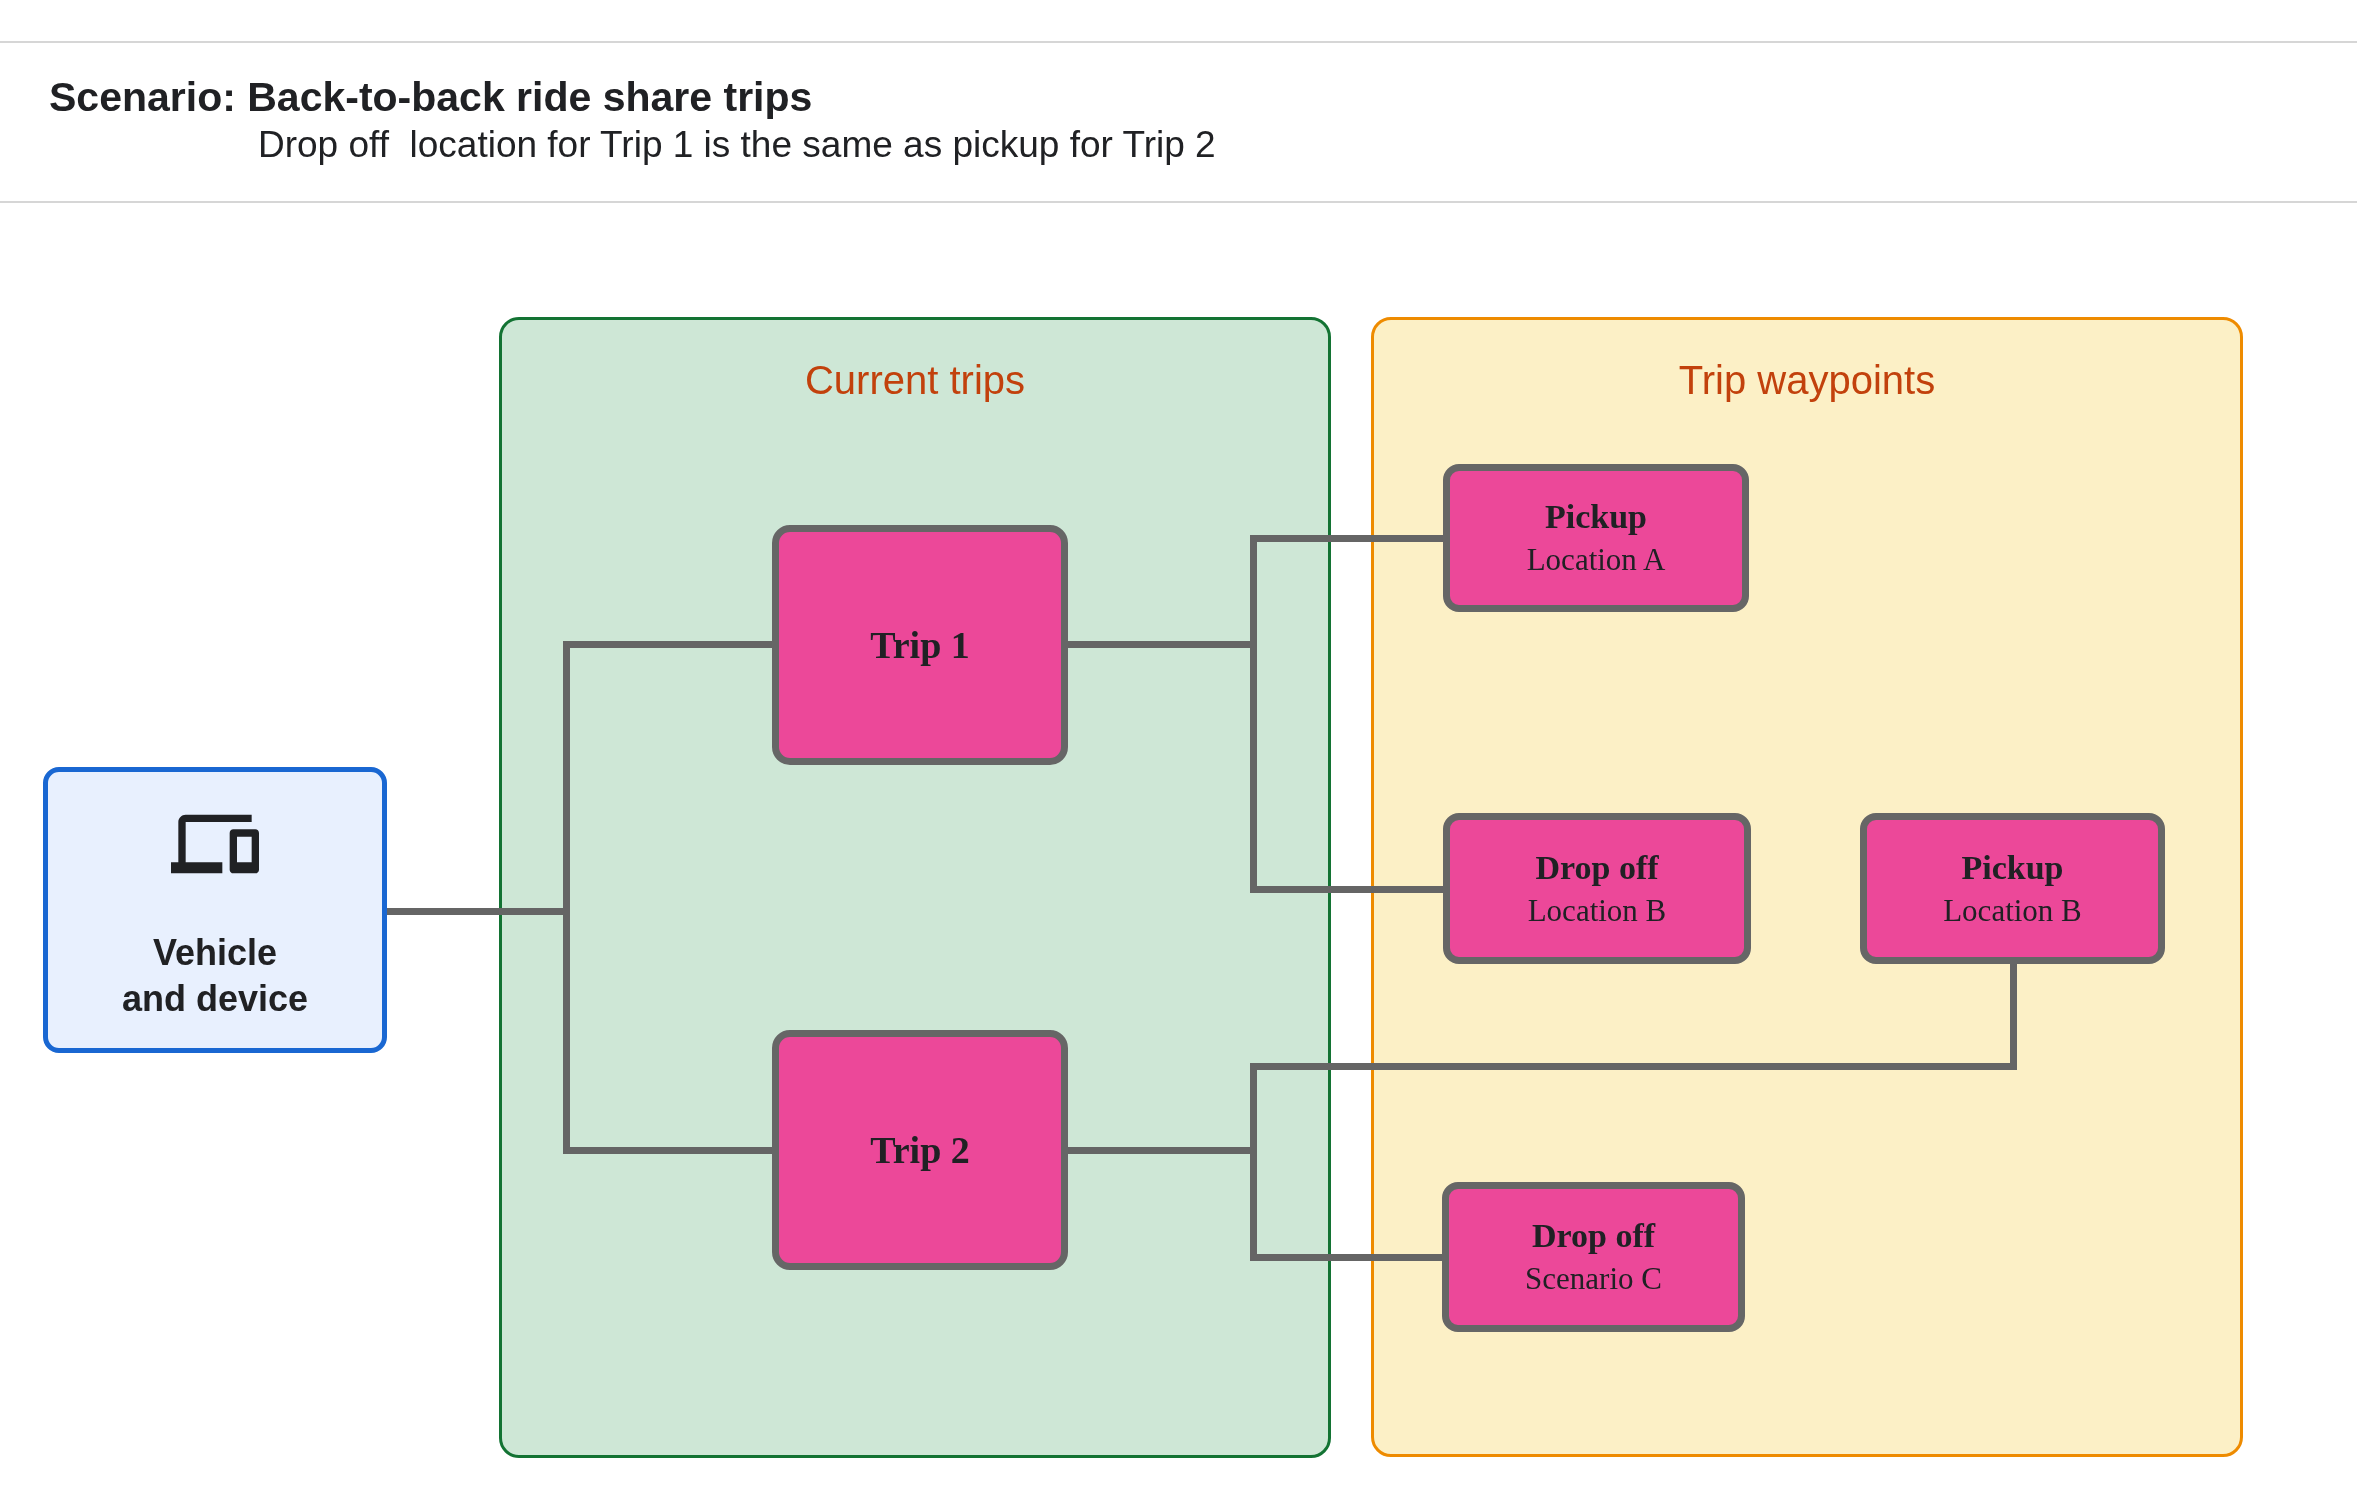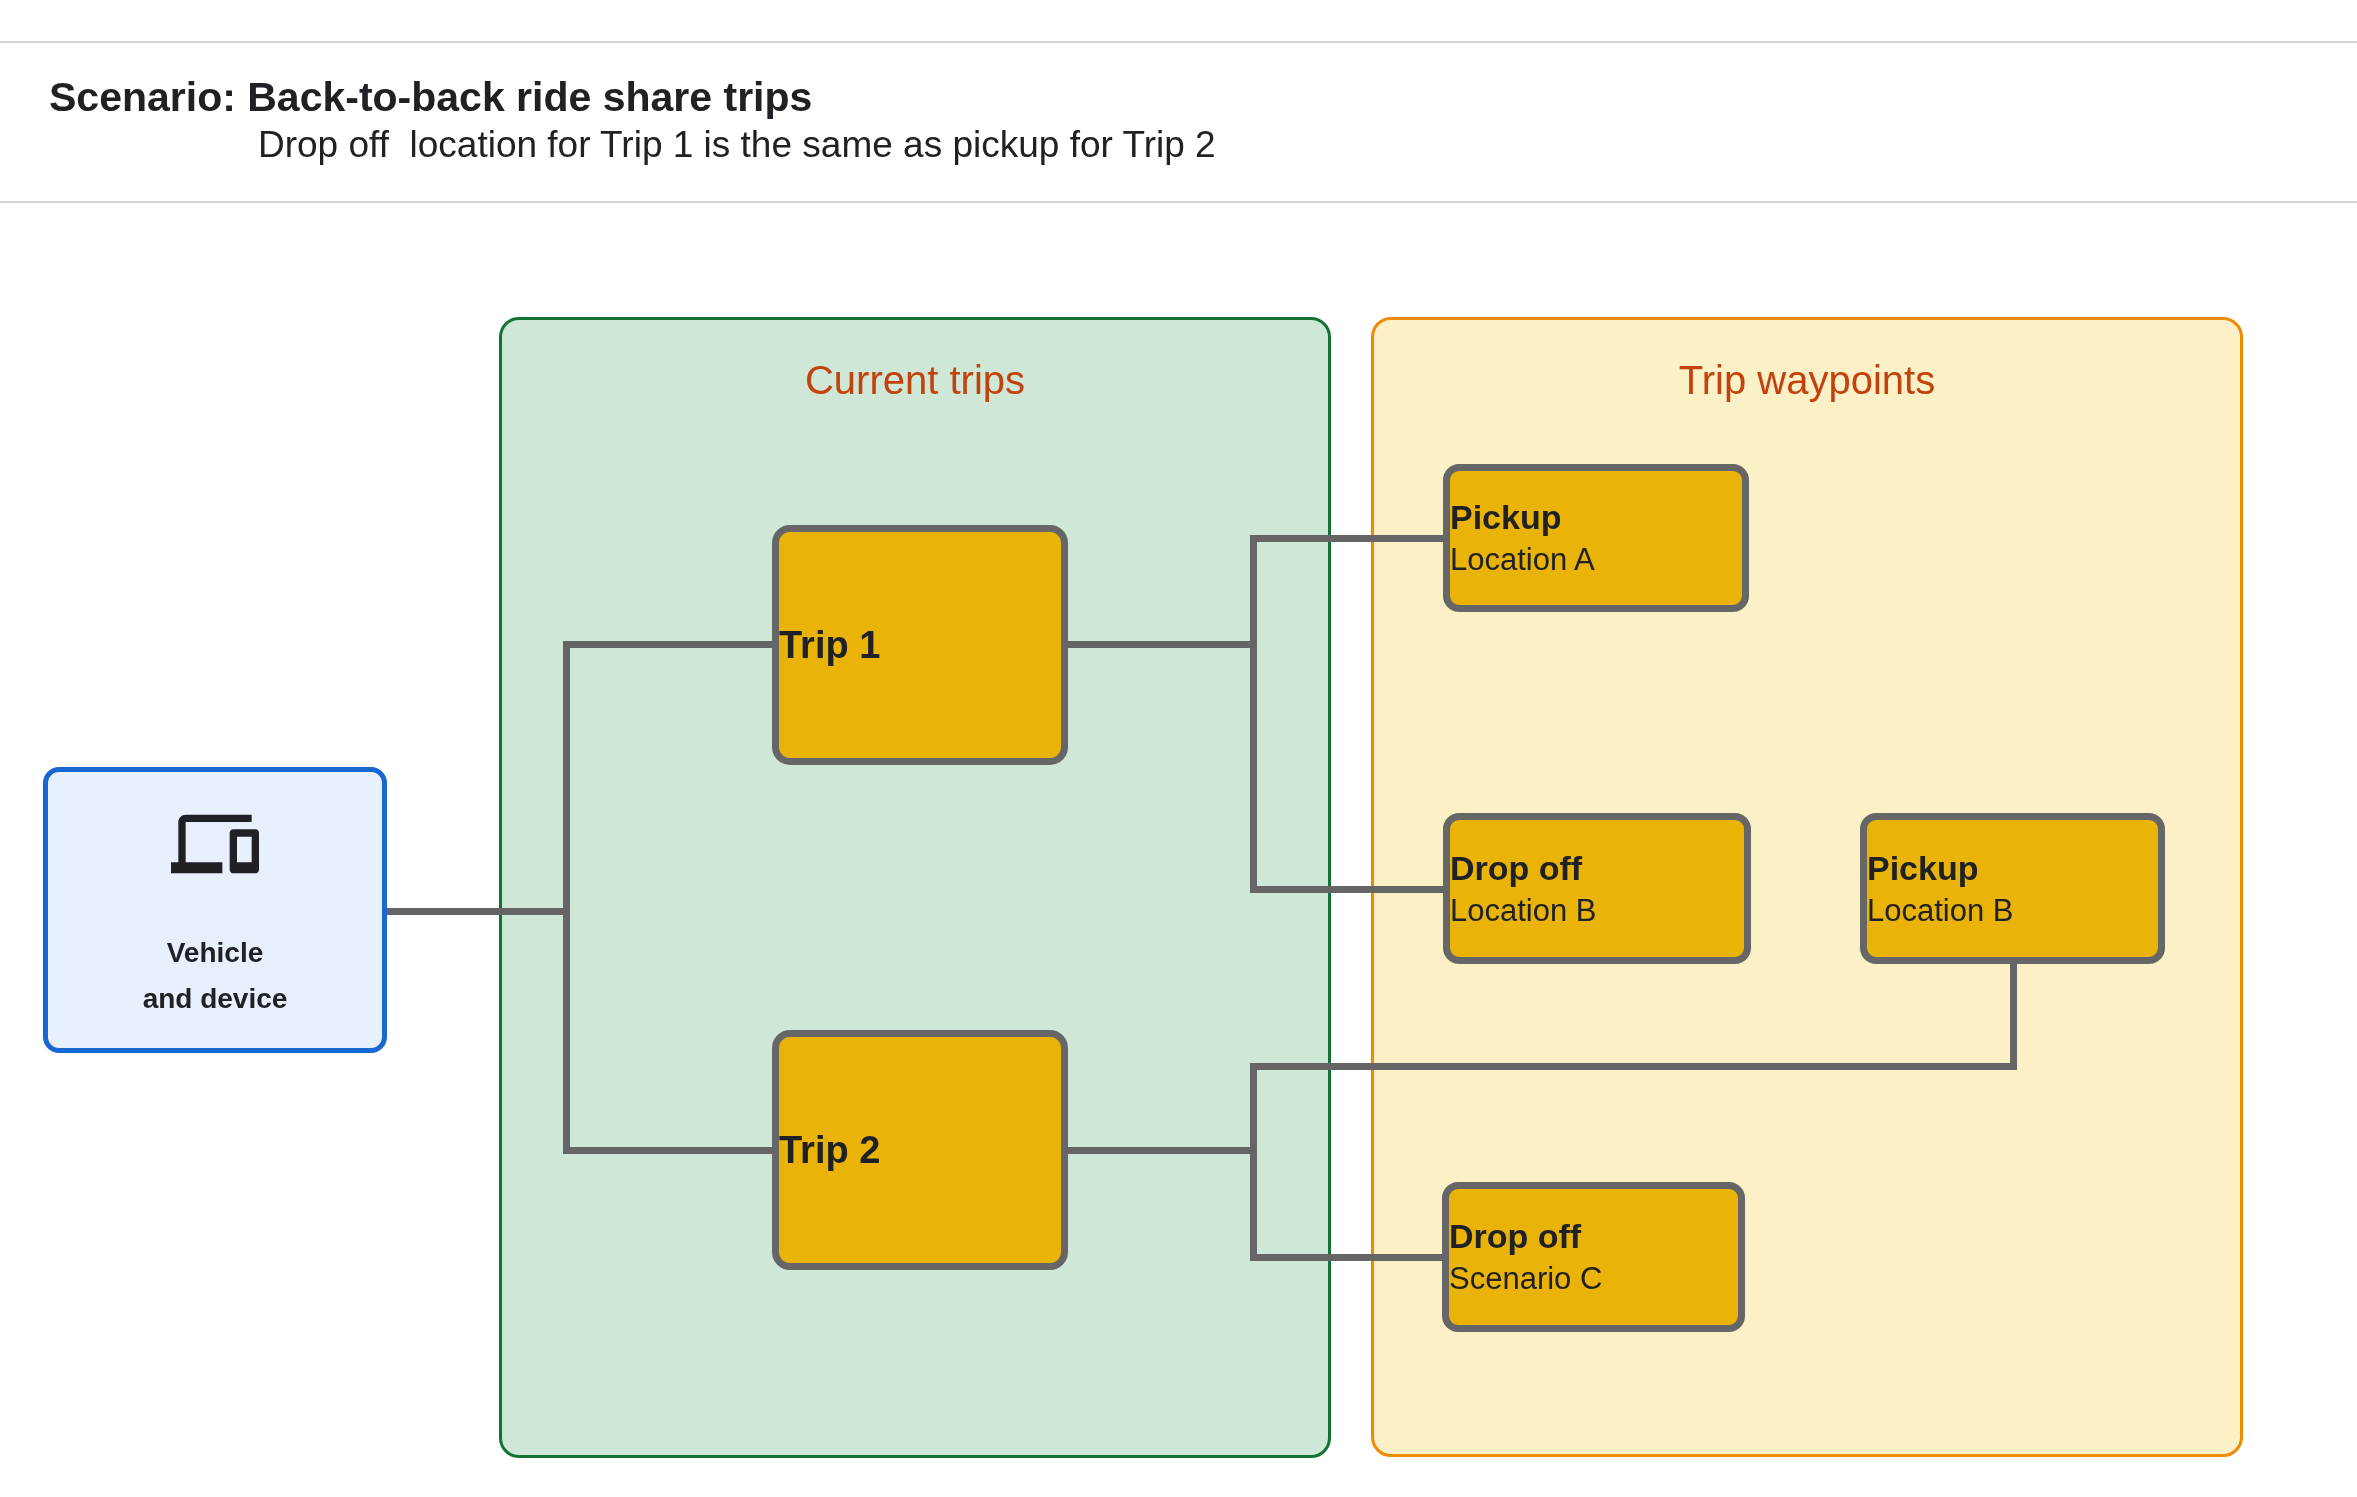--- a/index.html
+++ b/index.html
@@ -39,42 +39,42 @@
     background:var(--trip-waypoints-fill,#fcf0c6);
     border:3px solid var(--trip-waypoints-border,#ee8b00);
   }
   .panel-title{
     position:absolute;left:0;top:38px;width:100%;
     text-align:center;font-size:40px;font-weight:400;
     color:#c2410c;
   }
   .line{position:absolute;background:var(--connector,#656565);}
   .node{
-    position:absolute;box-sizing:border-box;background:#eab308;
+    position:absolute;box-sizing:border-box;background:#ec4899;
     border:7px solid var(--box-border,#666666);border-radius:18px;
-    display:flex;flex-direction:column;align-items:flex-start;justify-content:center;
+    display:flex;flex-direction:column;align-items:center;justify-content:center;font-family:Liberation Serif, serif;
   }
   .trip-node{left:772px;width:296px;height:240px;}
   .trip-label{font-size:38px;font-weight:700;}
   .wp-node{border-radius:16px;}
   .wp-title{font-size:34px;font-weight:700;line-height:44px;}
   .wp-sub{font-size:31px;font-weight:400;line-height:42px;}
   .vehicle-node{
     position:absolute;left:43px;top:767px;width:344px;height:286px;
     box-sizing:border-box;border-radius:16px;
     background:var(--vehicle-fill,#e8f0fe);
     border:5px solid var(--vehicle-border,#1967d2);
   }
   .vehicle-icon{
     position:absolute;left:50%;top:28px;transform:translateX(-50%);
     width:88px;height:88px;
   }
   .vehicle-label{
     position:absolute;left:0;top:158px;width:100%;
-    text-align:center;font-size:28px;font-weight:700;line-height:46px;
+    text-align:center;font-size:36px;font-weight:700;line-height:46px;
   }
 </style>
 </head>
 <body>
 
 <div class="canvas">
 
   <div class="divider" style="top:41px"></div>
   <div class="divider" style="top:201px"></div>
 

